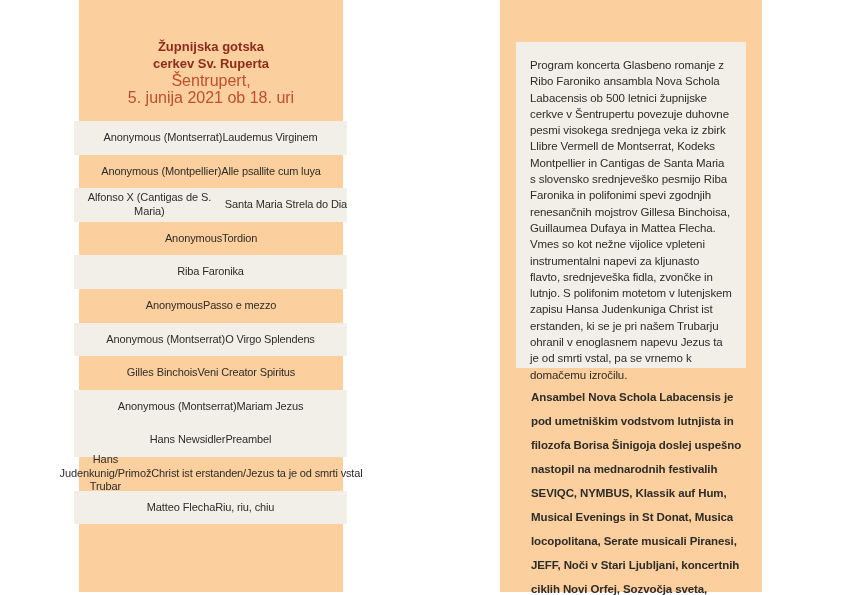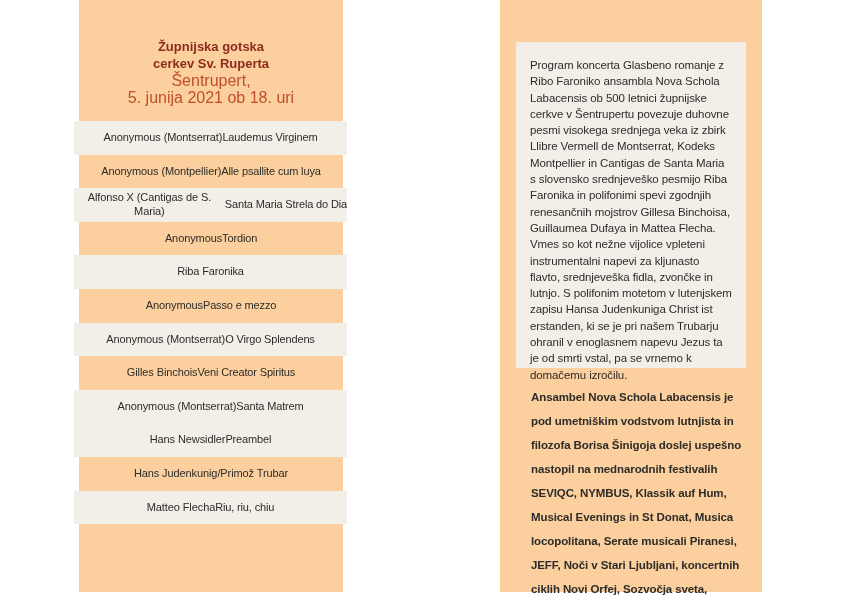--- a/index.html
+++ b/index.html
@@ -111,28 +111,29 @@
       <div class="program-row row-light">
         <div class="composer">Anonymous (Montserrat)</div>
         <div class="piece">O Virgo Splendens</div>
       </div>
       <div class="program-row row-peach">
         <div class="composer">Gilles Binchois</div>
         <div class="piece">Veni Creator Spiritus</div>
       </div>
       <div class="program-row row-light">
         <div class="composer">Anonymous (Montserrat)</div>
-        <div class="piece">Santa Matrem</div>
+        <div class="piece">Mariam Jezus</div>
       </div>
       <div class="program-row row-light">
         <div class="composer">Hans Newsidler</div>
         <div class="piece">Preambel</div>
       </div>
       <div class="program-row row-peach">
         <div class="composer">Hans Judenkunig/Primož Trubar</div>
+        <div class="piece">Christ ist erstanden/Jezus ta je od smrti vstal</div>
       </div>
       <div class="program-row row-light">
         <div class="composer">Matteo Flecha</div>
         <div class="piece">Riu, riu, chiu</div>
       </div>
     </div>
 </div>
 
 <div class="panel" id="right-panel">
   <div class="desc-box">

